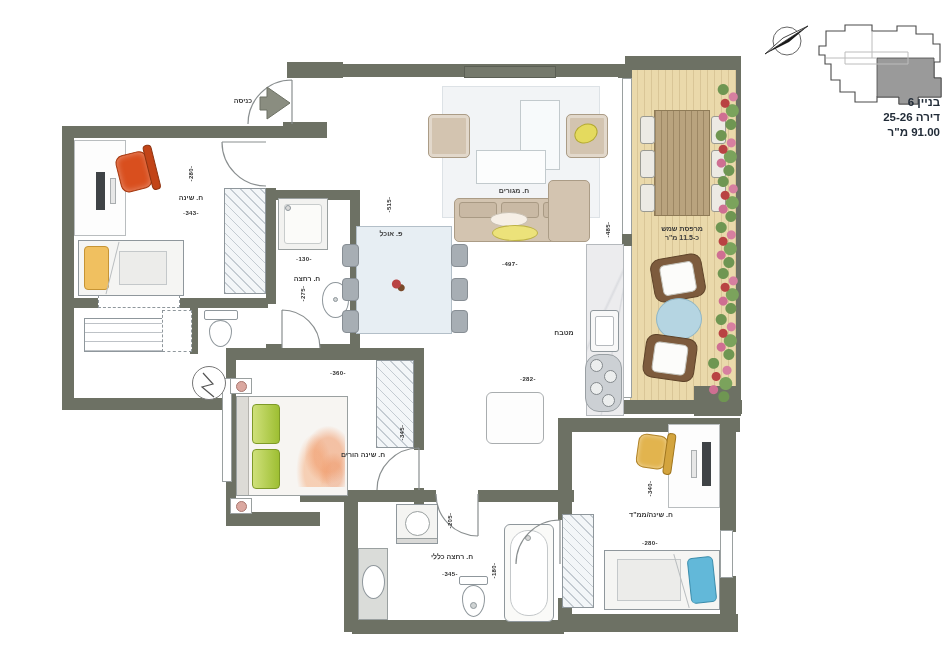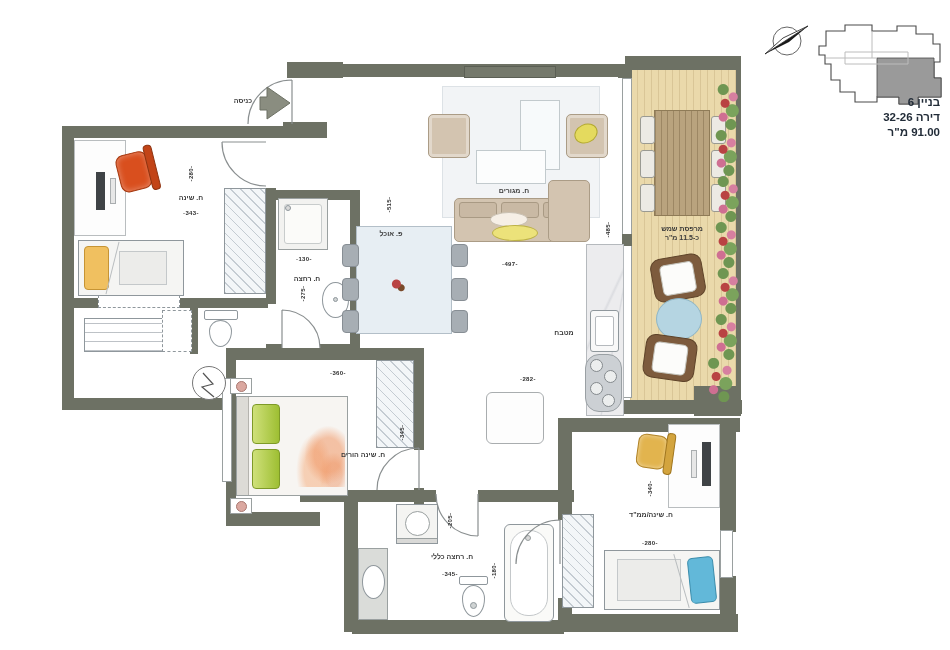--- a/index.html
+++ b/index.html
@@ -282,17 +282,17 @@
   <div class="lbl" style="left:422px;top:552px;width:60px;">ח. רחצה כללי</div>
   <div class="dim" style="left:428px;top:570px;width:44px;">-345-</div>
   <div class="dim v" style="left:472px;top:566px;width:44px;">-180-</div>
 
   <div class="dim v" style="left:628px;top:484px;width:44px;">-340-</div>
   <div class="lbl" style="left:620px;top:510px;width:62px;">ח. שינה/ממ"ד</div>
   <div class="dim" style="left:628px;top:539px;width:44px;">-280-</div>
 
   <div class="infobox">
     <div>בניין 6</div>
-    <div>דירה 32-26</div>
+    <div>דירה 25-26</div>
     <div>91.00 מ"ר</div>
   </div>
 
 </div>
 
 </body></html>

